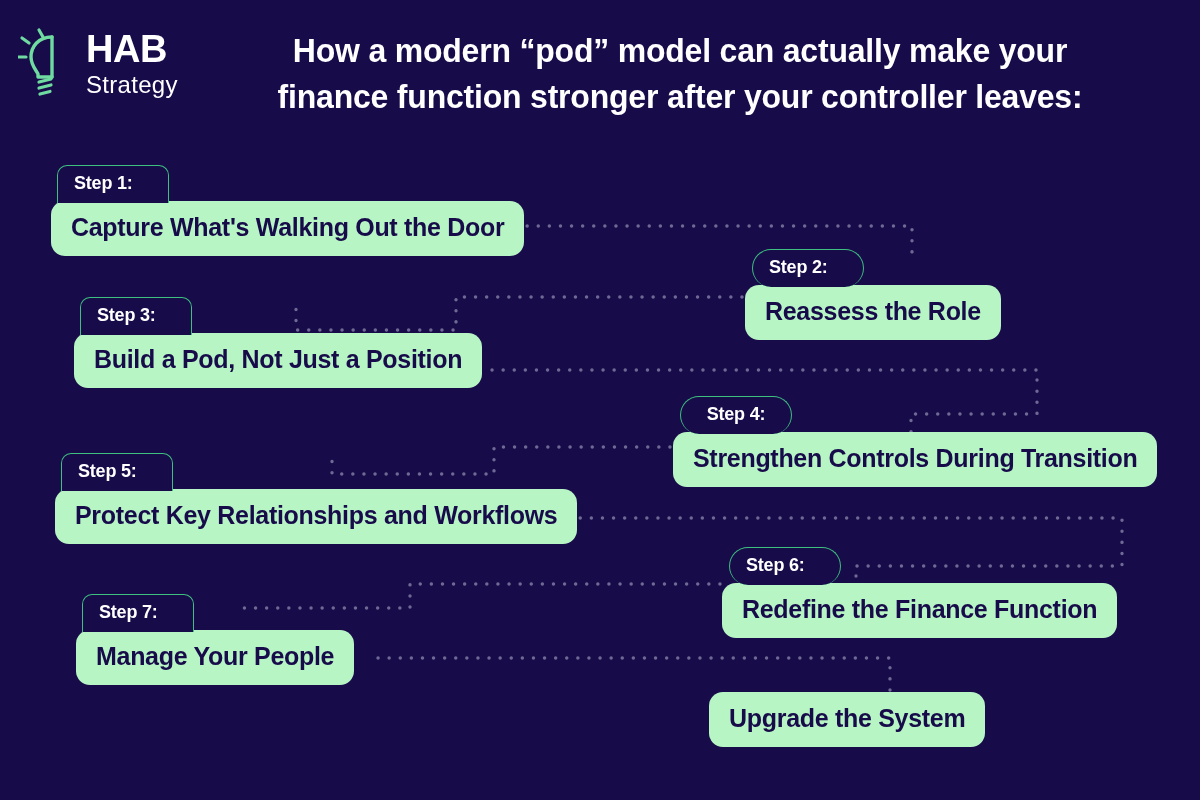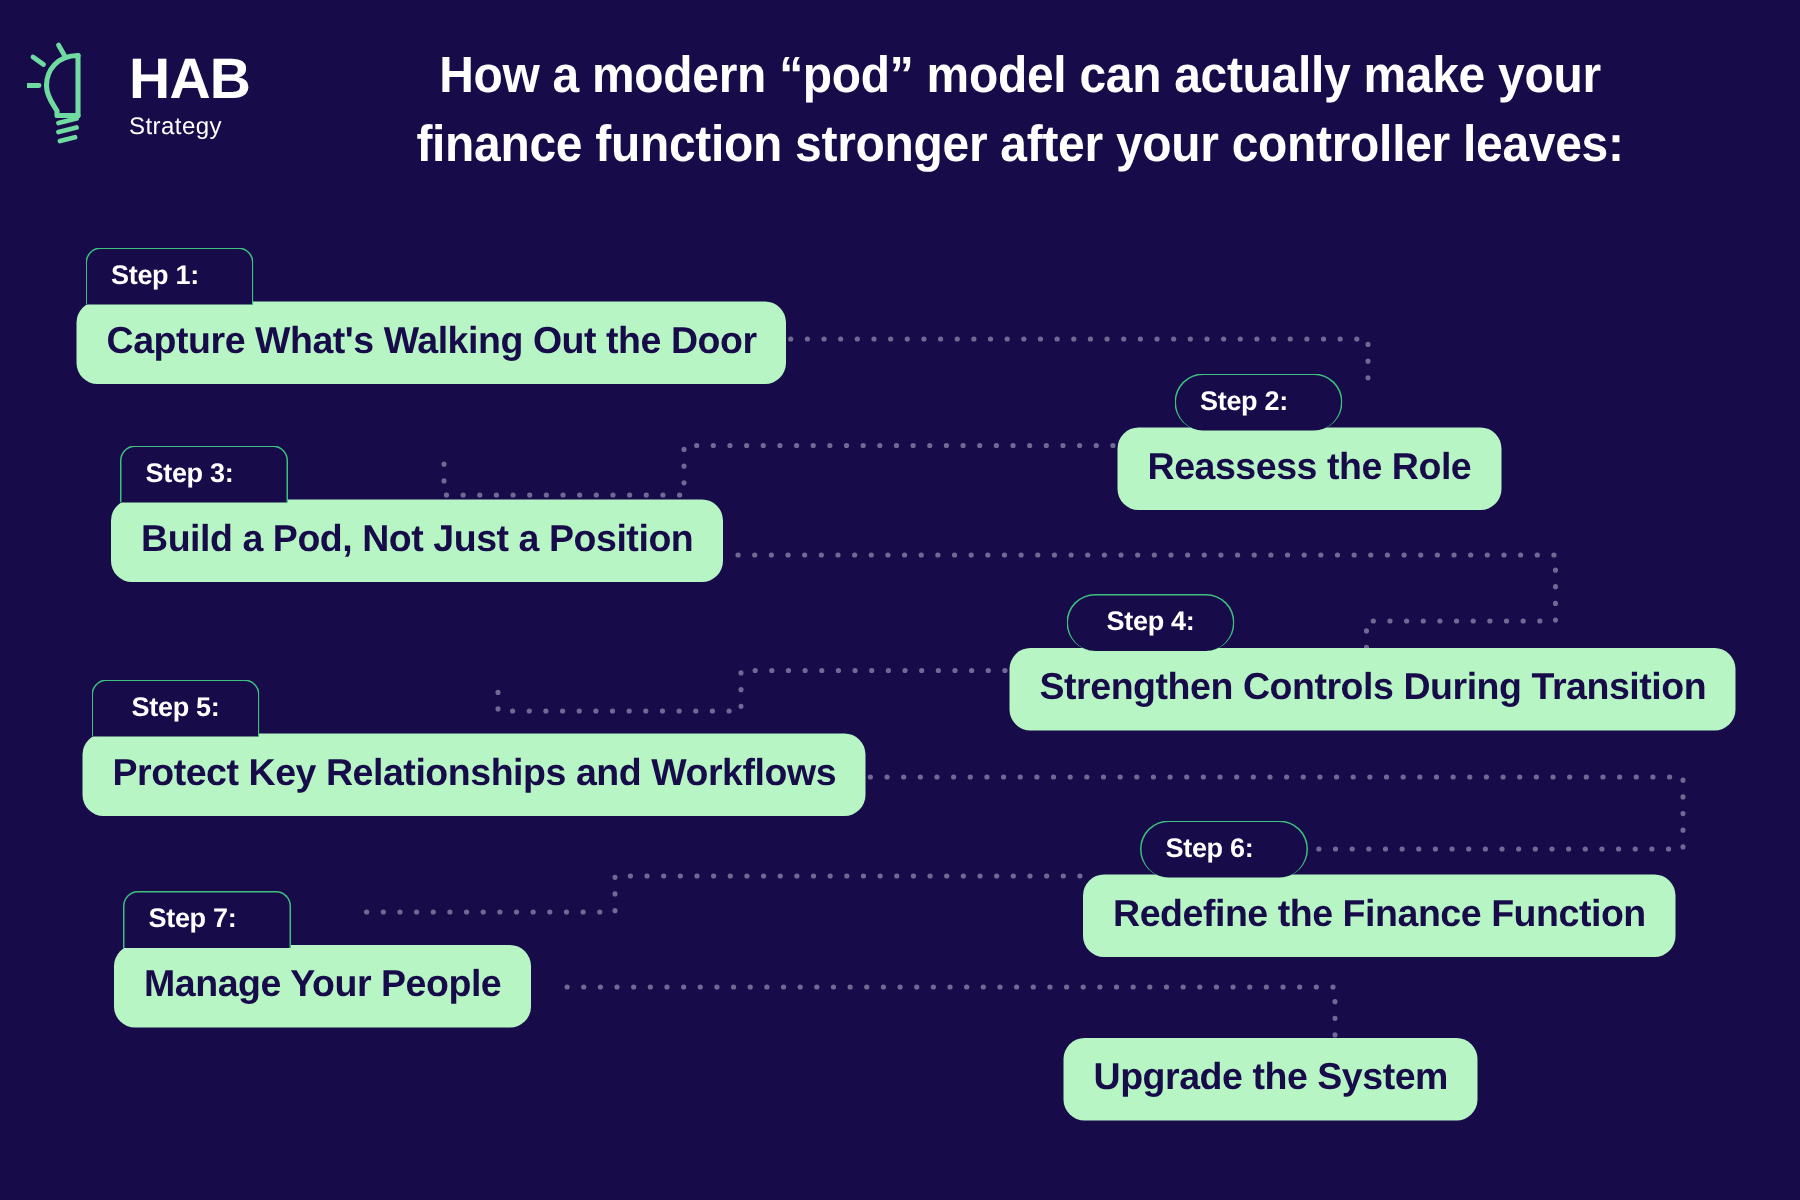--- a/index.html
+++ b/index.html
@@ -9,21 +9,21 @@
     font-family:"Liberation Sans", sans-serif;
     -webkit-font-smoothing:antialiased;
   }
   #canvas{position:relative;width:1076px;height:800px;}
 
   
   .logo{position:absolute;left:18px;top:24px;display:flex;align-items:center;gap:10px;}
   .logo-mark{width:58px;height:78px;display:block;}
   .logo-words{display:flex;flex-direction:column;line-height:1;}
   .logo-main{color:#ffffff;font-size:38px;font-weight:bold;letter-spacing:-0.5px;}
-  .logo-sub{color:#ffffff;font-size:16px;font-weight:400;letter-spacing:0.3px;margin-top:5px;}
+  .logo-sub{color:#ffffff;font-size:24px;font-weight:400;letter-spacing:0.3px;margin-top:5px;}
 
   
   .headline{
     position:absolute;left:200px;top:28px;width:960px;
     color:#ffffff;font-size:34px;font-weight:bold;line-height:1.34;
     text-align:center;letter-spacing:-0.2px;
     transform:scaleX(0.94);transform-origin:center top;
   }
   .headline .l2{display:block;}
 
@@ -45,21 +45,21 @@
   .pill{
     position:relative;margin-top:-2px;
     background:#b8f5c5;
     border-radius:14px;
     padding:12px 20px 14px 20px;
     color:#170b4a;font-size:25px;font-weight:bold;letter-spacing:-0.3px;
     white-space:nowrap;display:inline-block;
     z-index:2;
   }
   .step.left .tab{margin-left:6px;}
-  .step.right .tab{margin-left:38px;border-radius:19px;}
+  .step.right .tab{margin-left:7px;border-radius:19px;}
 </style>
 </head>
 <body>
 
 <div id="canvas">
 
   <div class="logo">
     <svg class="logo-mark" viewBox="0 0 58 78">
       <path d="M34 13 L34 53" stroke="#6fdba0" stroke-width="3.4" fill="none" stroke-linecap="round"></path>
       <path d="M34 13 C20 13 13 23 13 33 C13 41 18 46 20 50 L20 53 L34 53" stroke="#6fdba0" stroke-width="3.4" fill="none" stroke-linecap="round" stroke-linejoin="round"></path>
@@ -89,19 +89,19 @@
       <path d="M 558 518 L 1122 518 L 1122 566 L 856 566 L 856 596" fill="none" stroke="#6f6a93" stroke-width="3.4" stroke-linecap="round" stroke-dasharray="0.1 11"></path>
       <path d="M 720 584 L 410 584 L 410 608 L 242 608 L 242 600" fill="none" stroke="#6f6a93" stroke-width="3.4" stroke-linecap="round" stroke-dasharray="0.1 11"></path>
       <path d="M 378 658 L 890 658 L 890 735" fill="none" stroke="#6f6a93" stroke-width="3.4" stroke-linecap="round" stroke-dasharray="0.1 11"></path>
     </svg>
 
   <div id="steps-layer">
       <div class="step left" style="left: 51px; top: 165px;"><div class="tab" style="min-width: 78px;">Step 1:</div><br><div class="pill">Capture What's Walking Out the Door</div></div>
       <div class="step right" style="left: 745px; top: 249px;"><div class="tab" style="min-width: 78px;">Step 2:</div><br><div class="pill">Reassess the Role</div></div>
       <div class="step left" style="left: 74px; top: 297px;"><div class="tab" style="min-width: 78px;">Step 3:</div><br><div class="pill">Build a Pod, Not Just a Position</div></div>
       <div class="step right" style="left: 673px; top: 396px;"><div class="tab" style="min-width: 78px; text-align: center;">Step 4:</div><br><div class="pill">Strengthen Controls During Transition</div></div>
-      <div class="step left" style="left: 55px; top: 453px;"><div class="tab" style="min-width: 78px; text-align: center;">Step 5:</div><br><div class="pill">Protect Key Relationships and Workflows</div></div>
+      <div class="step left" style="left: 55px; top: 453px;"><div class="tab" style="min-width: 78px;">Step 5:</div><br><div class="pill">Protect Key Relationships and Workflows</div></div>
       <div class="step right" style="left: 722px; top: 547px;"><div class="tab" style="min-width: 78px;">Step 6:</div><br><div class="pill">Redefine the Finance Function</div></div>
       <div class="step left" style="left: 76px; top: 594px;"><div class="tab" style="min-width: 78px;">Step 7:</div><br><div class="pill">Manage Your People</div></div>
       <div class="step right" style="left: 709px; top: 676px;"><br><div class="pill">Upgrade the System</div></div>
     </div>
 
 </div>
 
 </body></html>

